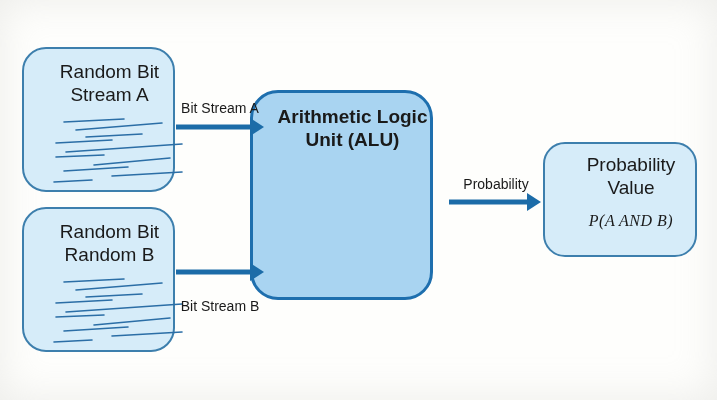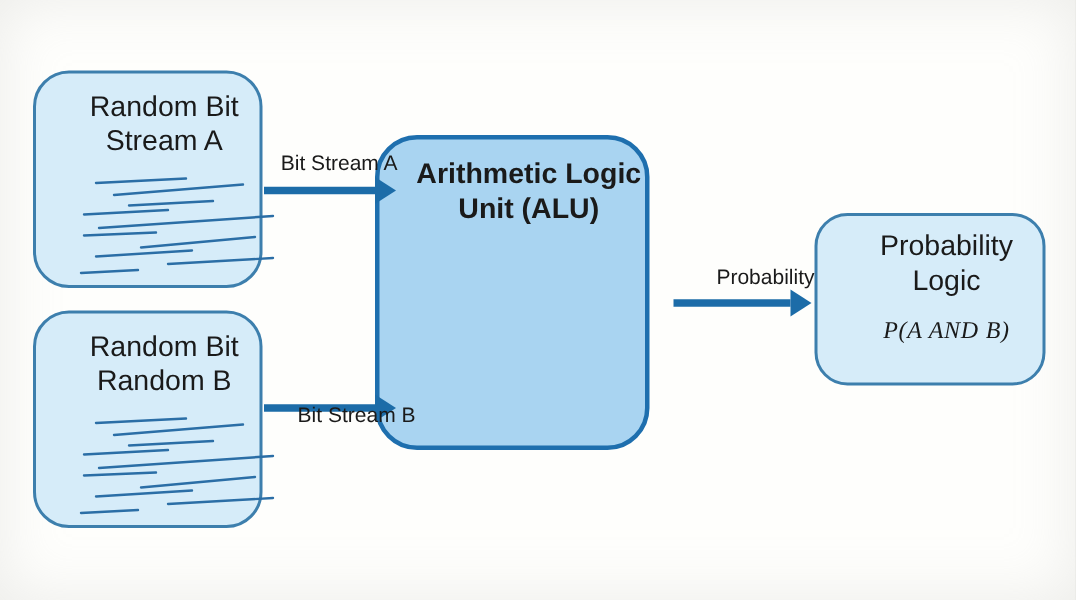--- a/index.html
+++ b/index.html
@@ -39,24 +39,24 @@
   .output{left:543px;top:142px;width:154px;height:115px;border-radius:22px;}
   .output .node-title{padding-top:9px;}
   .formula{
     margin-top:13px;font-size:16px;font-style:italic;
     font-family:"Liberation Serif",serif;letter-spacing:0.5px;
   }
   .edges{position:absolute;left:0;top:0;width:717px;height:400px;pointer-events:none;}
   .edges .shaft{stroke:var(--arrow,#1c6ca8);stroke-width:5;}
   .edges .head{fill:var(--arrow,#1c6ca8);}
   .edge-label{
-    position:absolute;font-size:14px;text-align:right;white-space:nowrap;
+    position:absolute;font-size:14px;text-align:center;white-space:nowrap;
   }
   .label-a{left:175px;width:90px;top:100px;}
-  .label-b{left:175px;width:90px;top:268px;margin-left:12px;}
+  .label-b{left:175px;width:90px;top:298px;}
   .label-p{left:449px;width:94px;top:176px;}
 </style>
 </head>
 <body>
 
 <div class="canvas">
 
   <div class="node node-light stream-a">
     <div class="node-title">
       <span>Random Bit</span>
@@ -98,21 +98,21 @@
   <div class="node alu">
     <div class="node-title">
       <span>Arithmetic Logic</span>
       <span>Unit (ALU)</span>
     </div>
   </div>
 
   <div class="node node-light output">
     <div class="node-title">
       <span>Probability</span>
-      <span>Logic</span>
+      <span>Value</span>
     </div>
     <div class="formula">P(A AND B)</div>
   </div>
 
   <svg class="edges" viewBox="0 0 717 400">
     <g>
       <line class="shaft" x1="176" y1="127" x2="250" y2="127"></line>
       <polygon class="head" points="250,118 264,127 250,136"></polygon>
     </g>
     <g>

